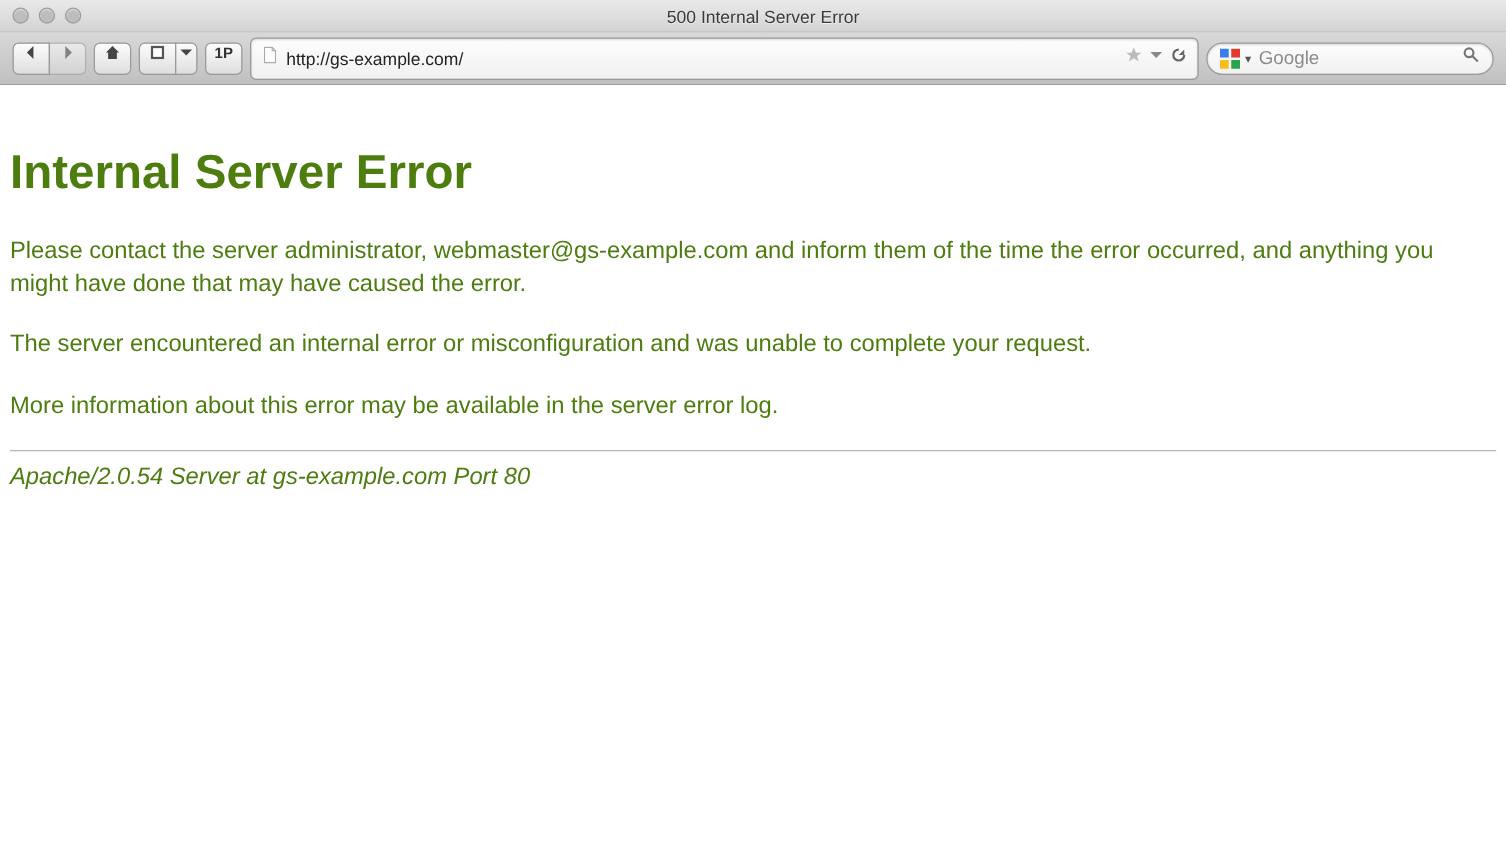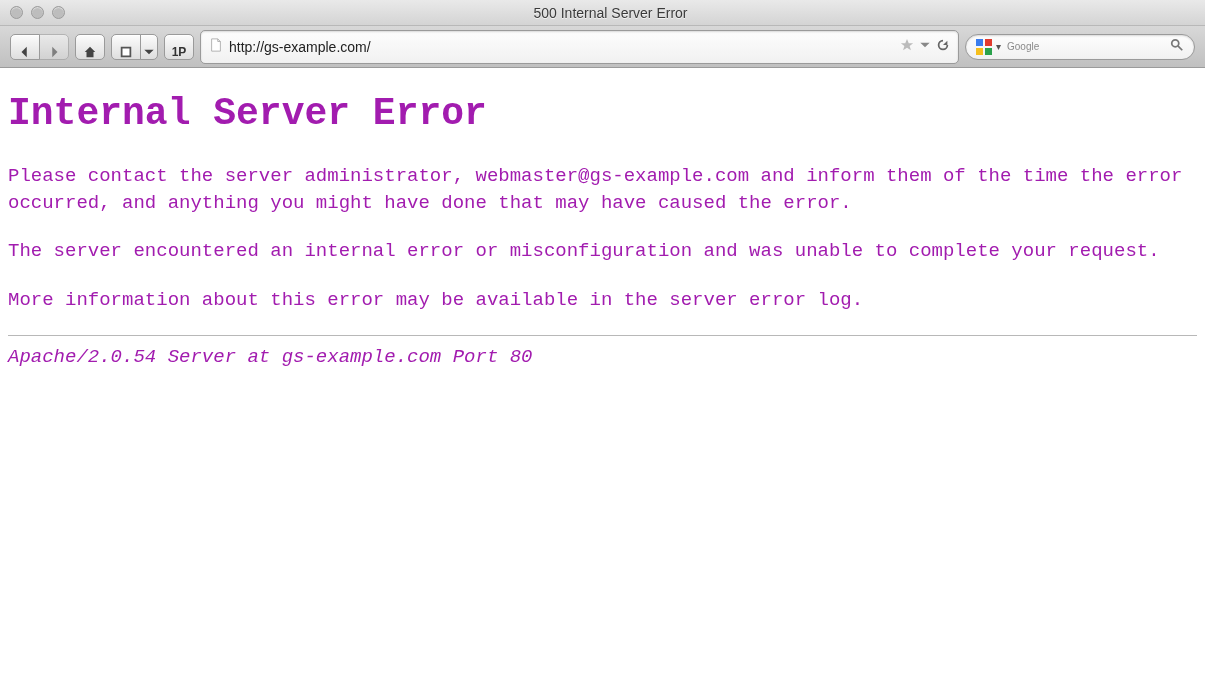--- a/index.html
+++ b/index.html
@@ -52,21 +52,21 @@
       gap: 6px;
     }
     .btn-group { display: flex; }
     .tb-btn {
       height: 26px;
       min-width: 30px;
       background: linear-gradient(#fcfcfc, #dedede);
       border: 1px solid #9a9a9a;
       border-radius: 5px;
       display: flex;
-      align-items: flex-end;
+      align-items: flex-start;
       justify-content: center;
       font-size: 12px;
       color: #444;
       box-shadow: inset 0 1px 0 #fff;
     }
     .btn-group .tb-btn { border-radius: 0; margin-left: -1px; }
     .btn-group .tb-btn:first-child { border-radius: 5px 0 0 5px; margin-left: 0; }
     .btn-group .tb-btn:last-child { border-radius: 0 5px 5px 0; }
     .tb-btn svg { width: 14px; height: 14px; fill: #444; }
     .oneP { font-weight: 700; font-size: 12px; color:#333; padding:0 4px;}
@@ -115,30 +115,31 @@
     .google-icon .g3{bottom:0;left:0;background:#f6bf1c;}
     .google-icon .g4{bottom:0;right:0;background:#2ba24c;}
     .search-drop {
       font-size: 10px;
       color:#555;
       margin-left:-2px;
     }
     .search-placeholder {
       flex:1;
       color:#8a8a8a;
-      font-size:10px;
+      font-size:15px;
     }
     .mag-icon svg { width:14px;height:14px;fill:#777; }
     .page-icon svg{width:14px;height:14px;fill:#bbb;stroke:#999;}
     .star-icon svg{fill:#bbb;}
     
     .content {
       padding: 16px 8px 8px 8px;
-      font-family: Liberation Mono, monospace;
-      color: #a21caf;
+      font-family: Liberation Sans, sans-serif;
+      color: #4d7c0f;
+      margin-top: 25px;
     }
     .content h1 {
       font-size: 38px;
       font-weight: 700;
       margin: 8px 0 28px 0;
     }
     .content p {
       font-size: 19px;
       line-height: 1.4;
       margin: 0 0 22px 0;

